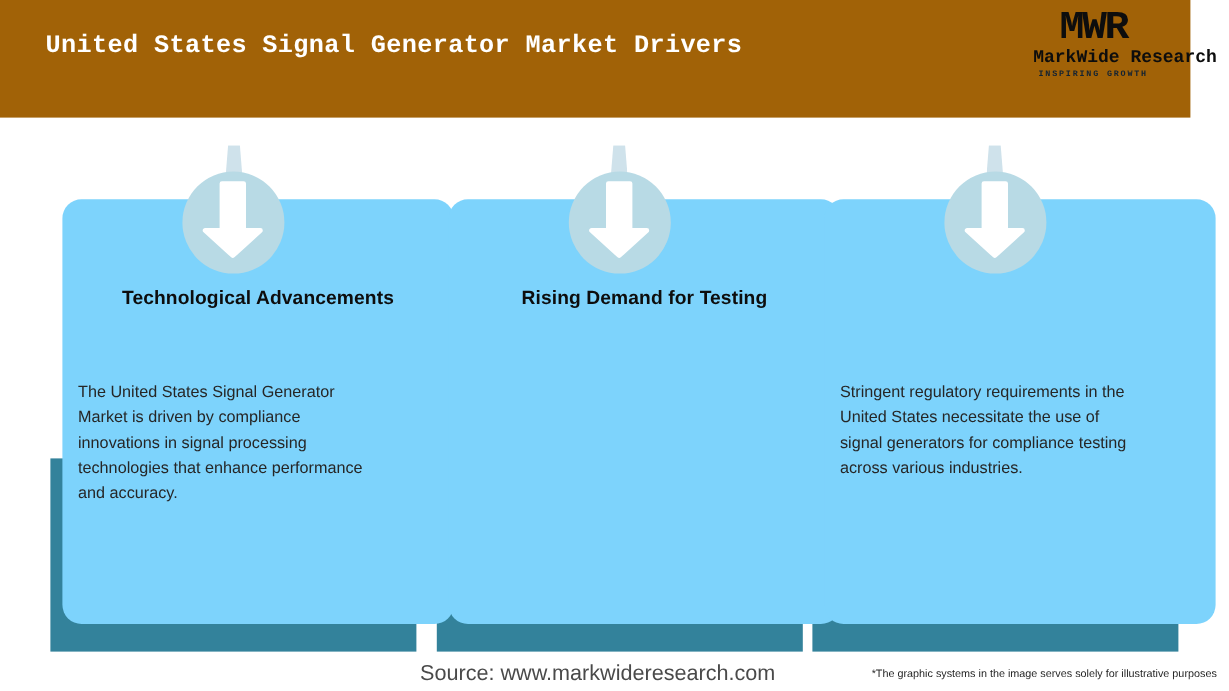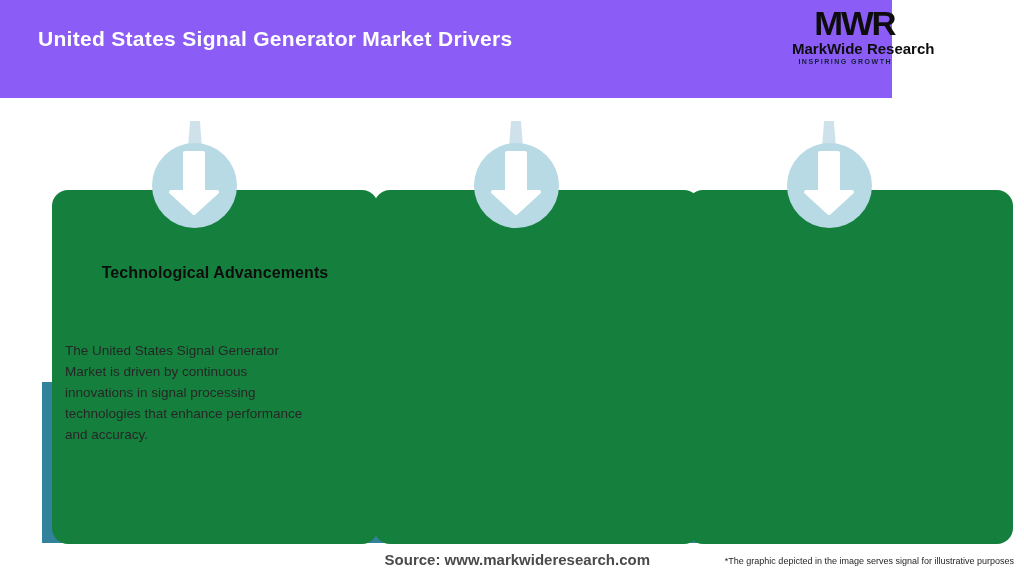--- a/index.html
+++ b/index.html
@@ -8,31 +8,32 @@
     position: relative;
     width: 1024px; height: 576px;
     background: #ffffff;
     font-family: "Liberation Sans", sans-serif;
     overflow: hidden;
   }
 
   
   .header {
     position: absolute; left: 0; top: 0;
-    width: 892px; height: 98px;
-    background: #8b5cf6;
+    width: 992px; height: 98px;
+    background: #a16207;
+    font-family: Liberation Mono, monospace;
   }
   .header-title {
     position: absolute; left: 38px; top: 27px;
     font-size: 21px; font-weight: bold; color: #ffffff;
     letter-spacing: 0.3px;
   }
   .logo {
-    position: absolute; right: 0; top: 8px;
-    width: 100px; text-align: right; color: #0d0d0d;
+    position: absolute; right: 31px; top: 8px;
+    width: 100px; text-align: center; color: #0d0d0d;
   }
   .logo-monogram {
     font-size: 33px; font-weight: 900; line-height: 32px;
     letter-spacing: -2px; transform: scaleX(1.05);
     color: #0d0d0d;
   }
   .logo-company {
     font-size: 15px; font-weight: bold; color: #0d0d0d; white-space: nowrap;
   }
   .logo-tagline {
@@ -43,22 +44,22 @@
   
   .accent-bar {
     position: absolute; top: 382px; height: 161px; width: 305px;
     background: #33829B;
   }
   .accent-1 { left: 42px; }
   .accent-2 { left: 364px; }
   .accent-3 { left: 677px; }
 
   .card {
-    position: absolute; top: 190px; width: 326px; height: 354px;
-    background: #15803d; border-radius: 16px;
+    position: absolute; top: 166px; width: 326px; height: 354px;
+    background: #7dd3fc; border-radius: 16px;
   }
   .card-1 { left: 52px; }
   .card-2 { left: 374px; }
   .card-3 { left: 687px; }
 
   .card-title {
     position: absolute; top: 74px; left: 0; width: 100%;
     text-align: center; font-size: 16px; font-weight: bold; color: #0d0d0d;
     letter-spacing: 0.1px;
   }
@@ -83,21 +84,21 @@
     border-radius: 50%; background: #B8DAE5;
   }
   .circle-1 { left: 152px; }
   .circle-2 { left: 474px; }
   .circle-3 { left: 787px; }
   .icon-circle svg { position: absolute; left: 0; top: 0; }
 
   
   .footer-source {
     position: absolute; left: 350px; top: 551px; width: 300px;
-    text-align: right; font-size: 15px; font-weight: bold; color: #4a4a4a;
+    text-align: left; font-size: 18px; font-weight: normal; color: #4a4a4a;
   }
   .footer-disclaimer {
     position: absolute; right: 10px; top: 556px;
     font-size: 9px; color: #1f1f1f;
   }
 </style>
 </head>
 <body>
 
 <div class="header">
@@ -109,30 +110,35 @@
   </div>
 </div>
 
 <div class="accent-bar accent-1"></div>
 <div class="accent-bar accent-2"></div>
 <div class="accent-bar accent-3"></div>
 
 <div class="card card-1">
   <div class="card-title">Technological Advancements</div>
   <div class="card-body">The United States Signal Generator
-Market is driven by continuous
+Market is driven by compliance
 innovations in signal processing
 technologies that enhance performance
 and accuracy.</div>
 </div>
 
 <div class="card card-2">
+  <div class="card-title">Rising Demand for Testing</div>
 </div>
 
 <div class="card card-3">
+  <div class="card-body">Stringent regulatory requirements in the
+United States necessitate the use of
+signal generators for compliance testing
+across various industries.</div>
 </div>
 
 <div class="icon-notch notch-1"></div>
 <div class="icon-notch notch-2"></div>
 <div class="icon-notch notch-3"></div>
 
 <div class="icon-circle circle-1">
   <svg width="85" height="85" viewBox="0 0 85 85">
     <polygon points="33,10 51,10 51,49 65,49 42,70 19,49 33,49" fill="#FFFFFF" stroke="#FFFFFF" stroke-width="4" stroke-linejoin="round"></polygon>
   </svg>
@@ -142,13 +148,13 @@
     <polygon points="33,10 51,10 51,49 65,49 42,70 19,49 33,49" fill="#FFFFFF" stroke="#FFFFFF" stroke-width="4" stroke-linejoin="round"></polygon>
   </svg>
 </div>
 <div class="icon-circle circle-3">
   <svg width="85" height="85" viewBox="0 0 85 85">
     <polygon points="33,10 51,10 51,49 65,49 42,70 19,49 33,49" fill="#FFFFFF" stroke="#FFFFFF" stroke-width="4" stroke-linejoin="round"></polygon>
   </svg>
 </div>
 
 <div class="footer-source">Source: www.markwideresearch.com</div>
-<div class="footer-disclaimer">*The graphic depicted in the image serves signal for illustrative purposes</div>
+<div class="footer-disclaimer">*The graphic systems in the image serves solely for illustrative purposes</div>
 
 </body></html>

